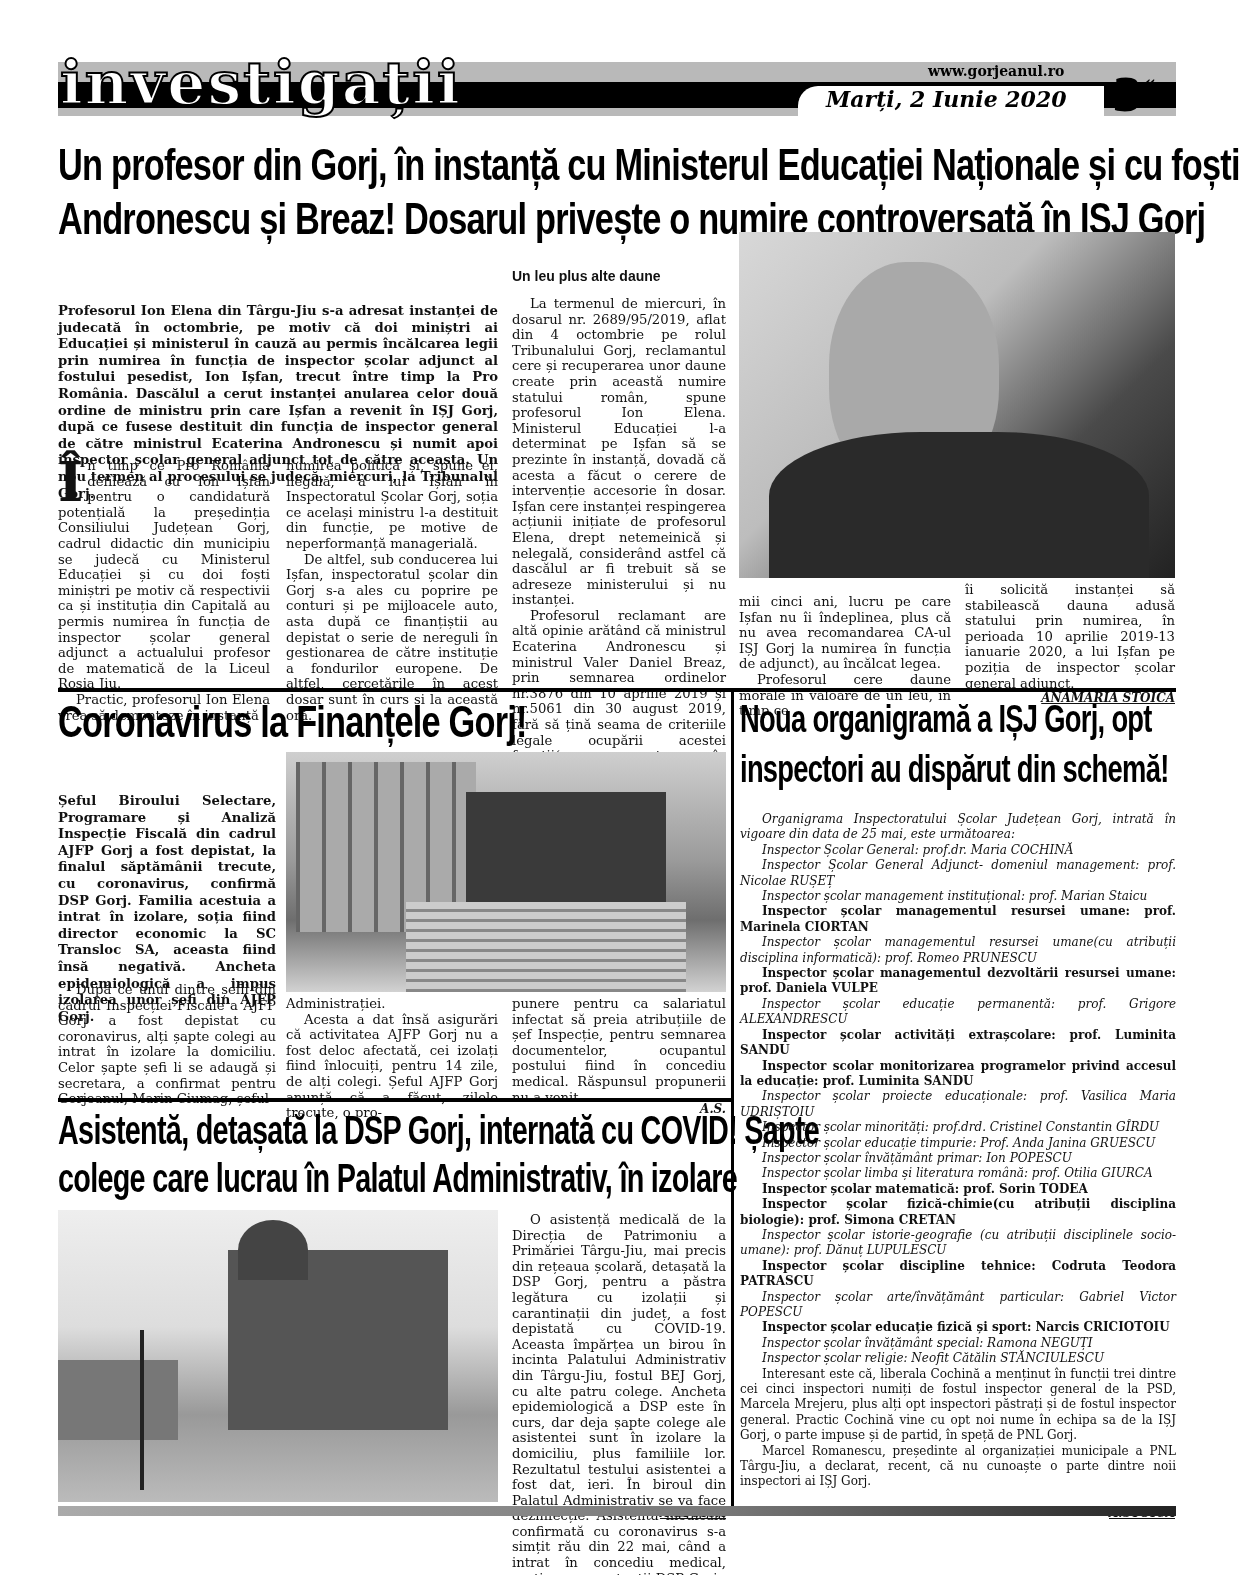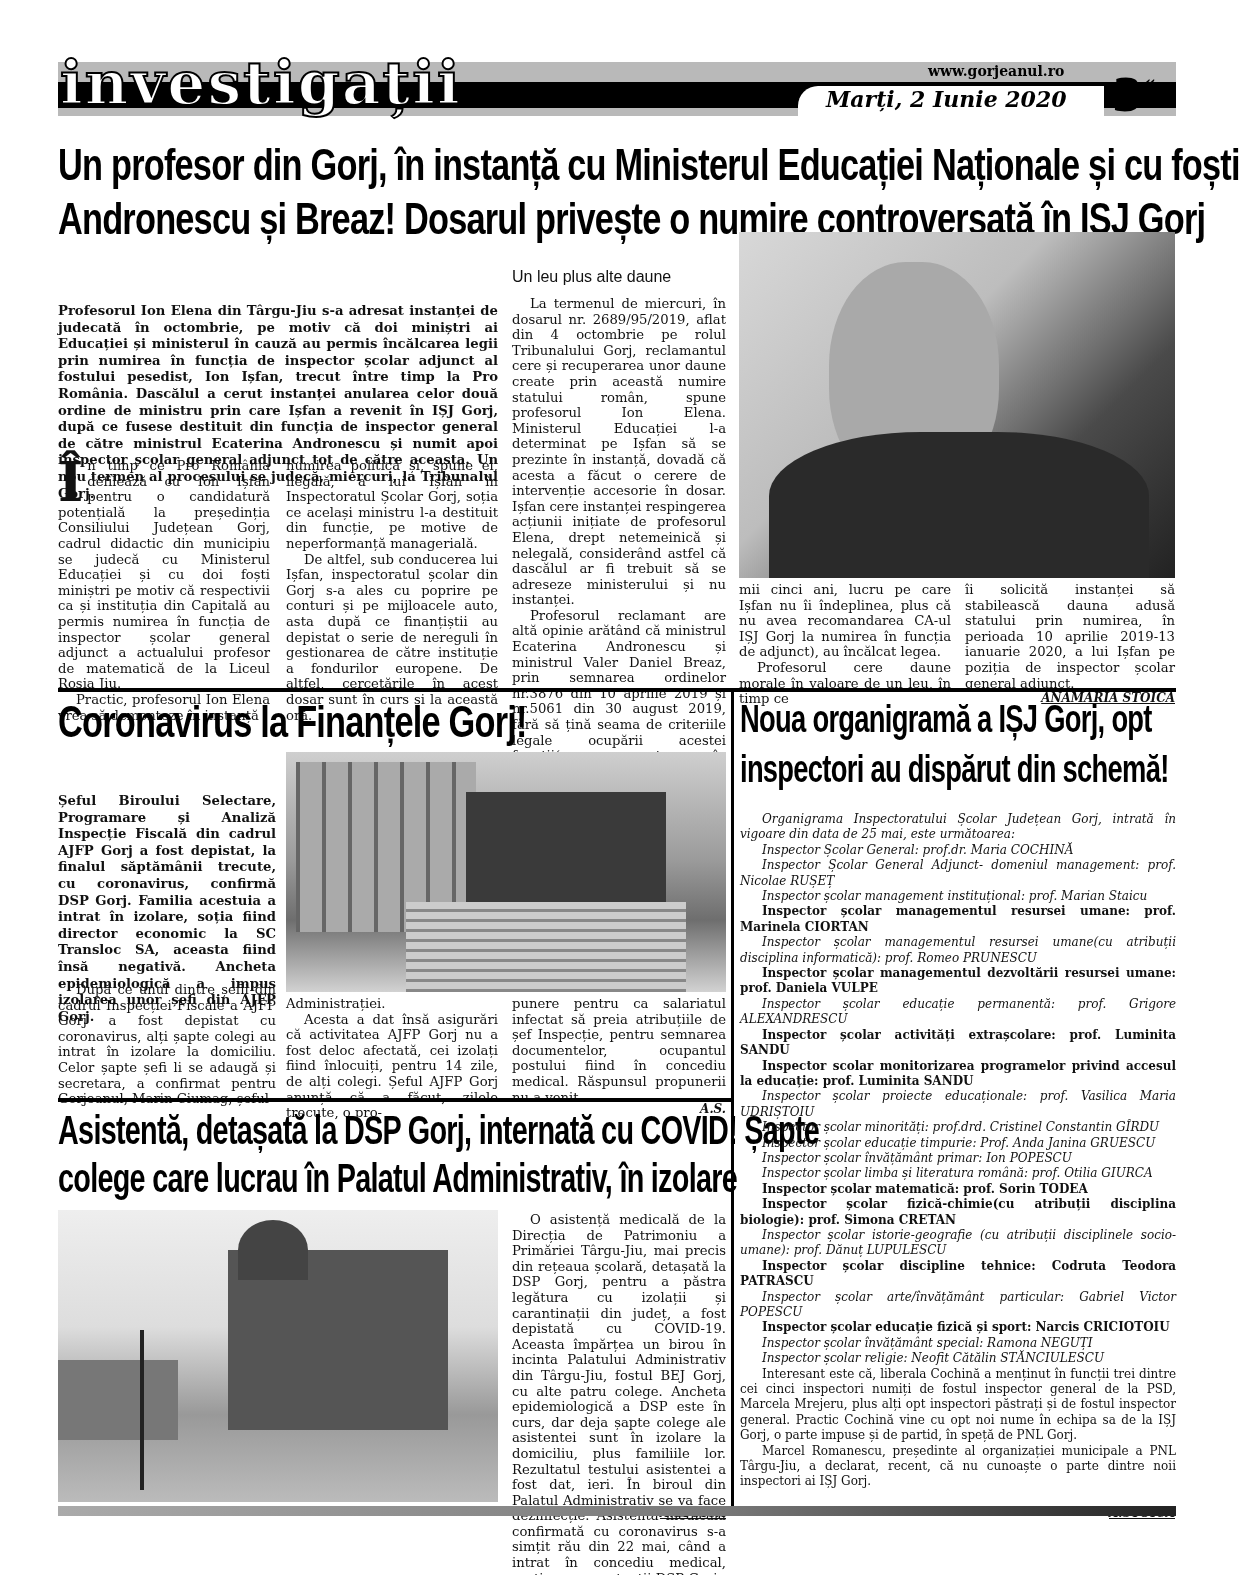--- a/index.html
+++ b/index.html
@@ -14,21 +14,21 @@
   .pageno{left:1112px;top:70px;font-family:"DejaVu Sans",sans-serif;font-weight:bold;font-size:44px;color:#000;}
   .pageno small{font-size:22px;font-weight:normal;vertical-align:top;}
   
   .hl{font-family:"Liberation Sans Narrow","Liberation Sans",sans-serif;font-weight:bold;color:#000;letter-spacing:-1px;transform-origin:left top;}
   .h1{left:58px;top:138px;font-size:44px;line-height:54px;transform:scaleX(0.78);width:1440px;white-space:nowrap;}
   .lead{font-family:"DejaVu Serif",serif;font-weight:bold;font-size:13.2px;line-height:16.6px;text-align:justify;margin-top:39px;}
   .body{font-family:"DejaVu Serif",serif;font-size:13.2px;line-height:15.6px;text-align:justify;}
   .body p{margin:0;text-indent:18px;}
   .body p.noind{text-indent:0;}
   .dropcap{float:left;font-size:54px;line-height:44px;font-weight:bold;margin:2px 4px 0 0;font-family:"DejaVu Serif",serif;}
-  .sub{font-family:"Liberation Sans",sans-serif;font-weight:normal;font-size:16px;}
+  .sub{font-family:"Liberation Sans",sans-serif;font-weight:bold;font-size:14px;}
   .byline{font-family:"DejaVu Serif",serif;font-style:italic;font-weight:bold;font-size:12px;text-decoration:underline;text-align:right;margin-top:24px;}
   .photo{background:#888;overflow:hidden;}
   .rule-v{background:#000;width:3px;}
   .rule-h{background:#000;height:4px;}
   .org p{margin:0;text-indent:22px;}
   .org .it{font-style:italic;}
   .org .bd{font-weight:bold;}
   .footbar{left:58px;top:1506px;width:1118px;height:10px;background:linear-gradient(90deg,#aaa,#777 60%,#222);}
 </style>
 </head>
@@ -57,21 +57,21 @@
 </div>
 <div class="abs sub" style="left:512px;top:268px;">Un leu plus alte daune</div>
 <div class="abs body" style="left:512px;top:296px;width:214px;">
   <p>La termenul de miercuri, în dosarul nr. 2689/95/2019, aflat din 4 octombrie pe rolul Tribunalului Gorj, reclamantul cere și recuperarea unor daune create prin această numire statului român, spune profesorul Ion Elena. Ministerul Educației l-a determinat pe Ișfan să se prezinte în instanță, dovadă că acesta a făcut o cerere de intervenție accesorie în dosar. Ișfan cere instanței respingerea acțiunii inițiate de profesorul Elena, drept netemeinică și nelegală, considerând astfel că dascălul ar fi trebuit să se adreseze ministerului și nu instanței.</p>
   <p>Profesorul reclamant are altă opinie arătând că ministrul Ecaterina Andronescu și ministrul Valer Daniel Breaz, prin semnarea ordinelor nr.3876 din 10 aprilie 2019 și nr.5061 din 30 august 2019, fără să țină seama de criteriile legale ocupării acestei funcții(care constau în calificativul foarte bine pe ulti-</p>
 </div>
 <div class="abs photo" style="left:739px;top:232px;width:436px;height:346px;background:linear-gradient(135deg,#d8d8d8 0%,#bdbdbd 40%,#4a4a4a 70%,#222 100%);">
   <div style="position:absolute;left:90px;top:30px;width:170px;height:230px;border-radius:45%;background:#a9a9a9;"></div>
   <div style="position:absolute;left:30px;top:200px;width:380px;height:160px;border-radius:40% 40% 0 0;background:#2a2a2a;"></div>
 </div>
-<div class="abs body" style="left:739px;top:582px;width:212px;">
+<div class="abs body" style="left:739px;top:594px;width:212px;">
   <p class="noind">mii cinci ani, lucru pe care Ișfan nu îi îndeplinea, plus că nu avea recomandarea CA-ul IȘJ Gorj la numirea în funcția de adjunct), au încălcat legea.</p>
   <p>Profesorul cere daune morale în valoare de un leu, în timp ce</p>
 </div>
 <div class="abs body" style="left:965px;top:582px;width:210px;">
   <p class="noind">îi solicită instanței să stabilească dauna adusă statului prin numirea, în perioada 10 aprilie 2019-13 ianuarie 2020, a lui Ișfan pe poziția de inspector școlar general adjunct.</p>
 </div>
 <div class="abs byline" style="left:965px;top:667px;width:210px;">ANAMARIA STOICA</div>
 
 <div class="abs rule-h" style="left:58px;top:688px;width:1118px;"></div>
 

